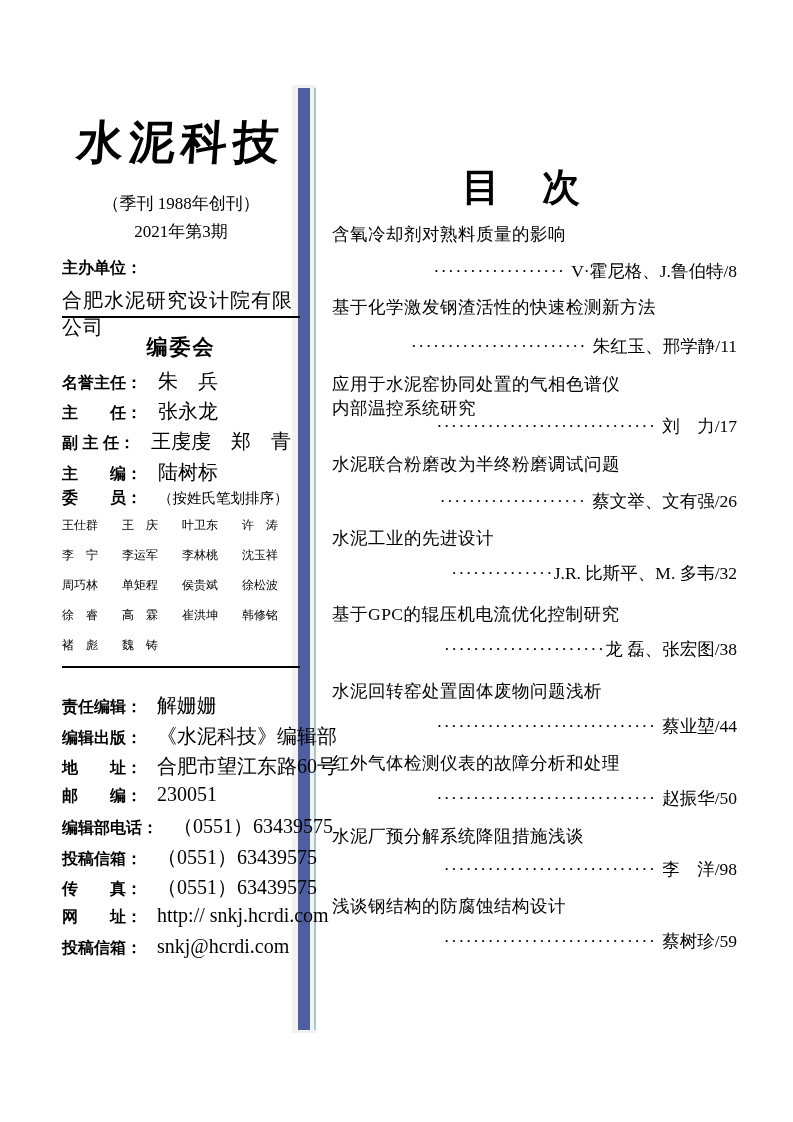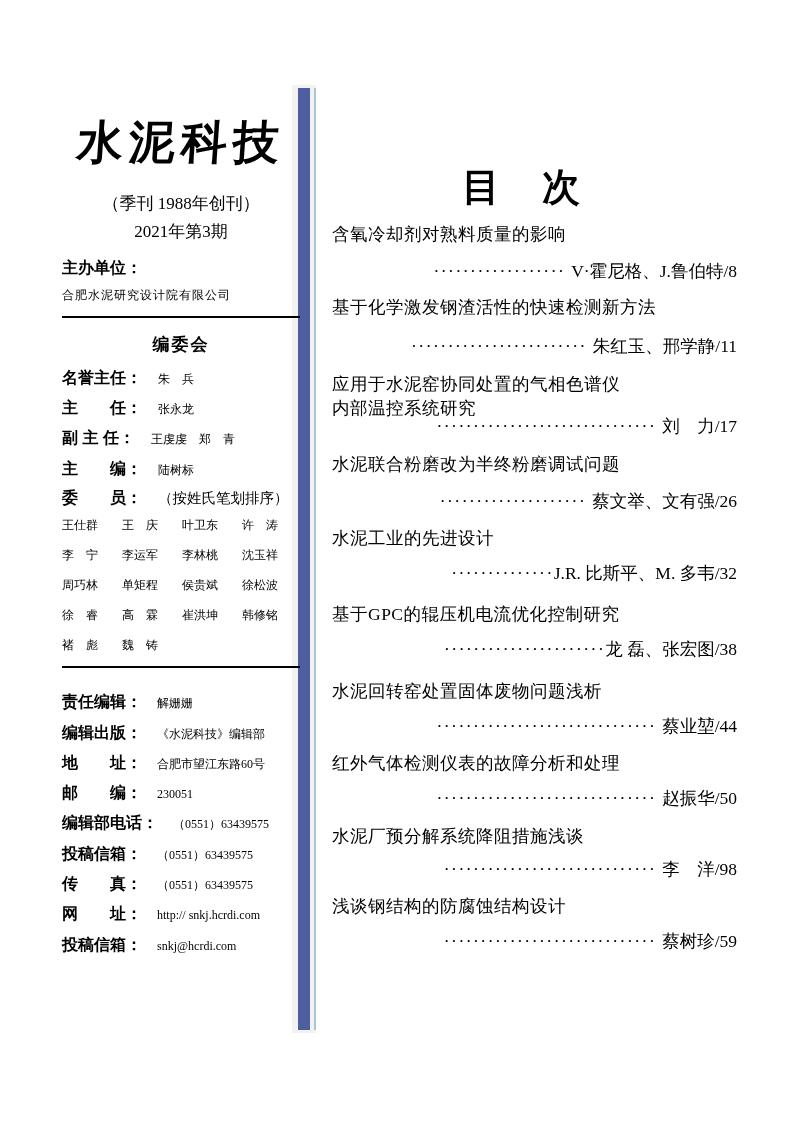--- a/index.html
+++ b/index.html
@@ -12,28 +12,28 @@
   .bar-thin{position:absolute;left:314px;top:88px;width:2px;height:942px;}
 
   
   .leftcol{position:absolute;left:62px;top:0;width:238px;}
   .jtitle{position:absolute;left:0;top:112px;width:238px;text-align:center;
           font-family:"DejaVu Serif","Liberation Serif",serif;font-weight:900;
           font-size:46px;letter-spacing:6px;transform:skewX(-4deg);white-space:nowrap;}
   .jsub1{position:absolute;left:0;top:192px;width:238px;text-align:center;font-size:17px;}
   .jsub2{position:absolute;left:0;top:220px;width:238px;text-align:center;font-size:17px;}
   .lbl{font-family:"Liberation Sans","DejaVu Sans",sans-serif;font-weight:bold;font-size:16px;}
-  .val{font-size:12px;}
+  .val{font-size:20px;}
   .org-label{position:absolute;left:0;top:258px;}
   .org-name{position:absolute;left:0;top:287px;letter-spacing:1px;}
   .hline{position:absolute;left:0;width:238px;height:2px;background:#000;}
   .hline1{top:316px;}
   .hline2{top:666px;}
   .board-head{position:absolute;left:0;top:333px;width:238px;text-align:center;
-              font-family:Liberation Mono, monospace;font-weight:bold;font-size:17px;letter-spacing:2px;}
+              font-family:Liberation Mono, monospace;font-weight:bold;font-size:21px;letter-spacing:2px;}
   .role-row{position:absolute;left:0;width:238px;white-space:pre;font-size:16px;}
   .role-row .val{margin-left:16px;}
   .members{position:absolute;left:0;top:517px;width:240px;display:grid;
            grid-template-columns:repeat(4,1fr);grid-row-gap:13px;font-size:12px;white-space:pre;}
   .members span{display:block;}
   .pub-row{position:absolute;left:0;width:260px;white-space:pre;font-size:16px;}
   .pub-row .val{margin-left:15px;}
 
   
   .toc{position:absolute;left:332px;top:0;width:408px;}

